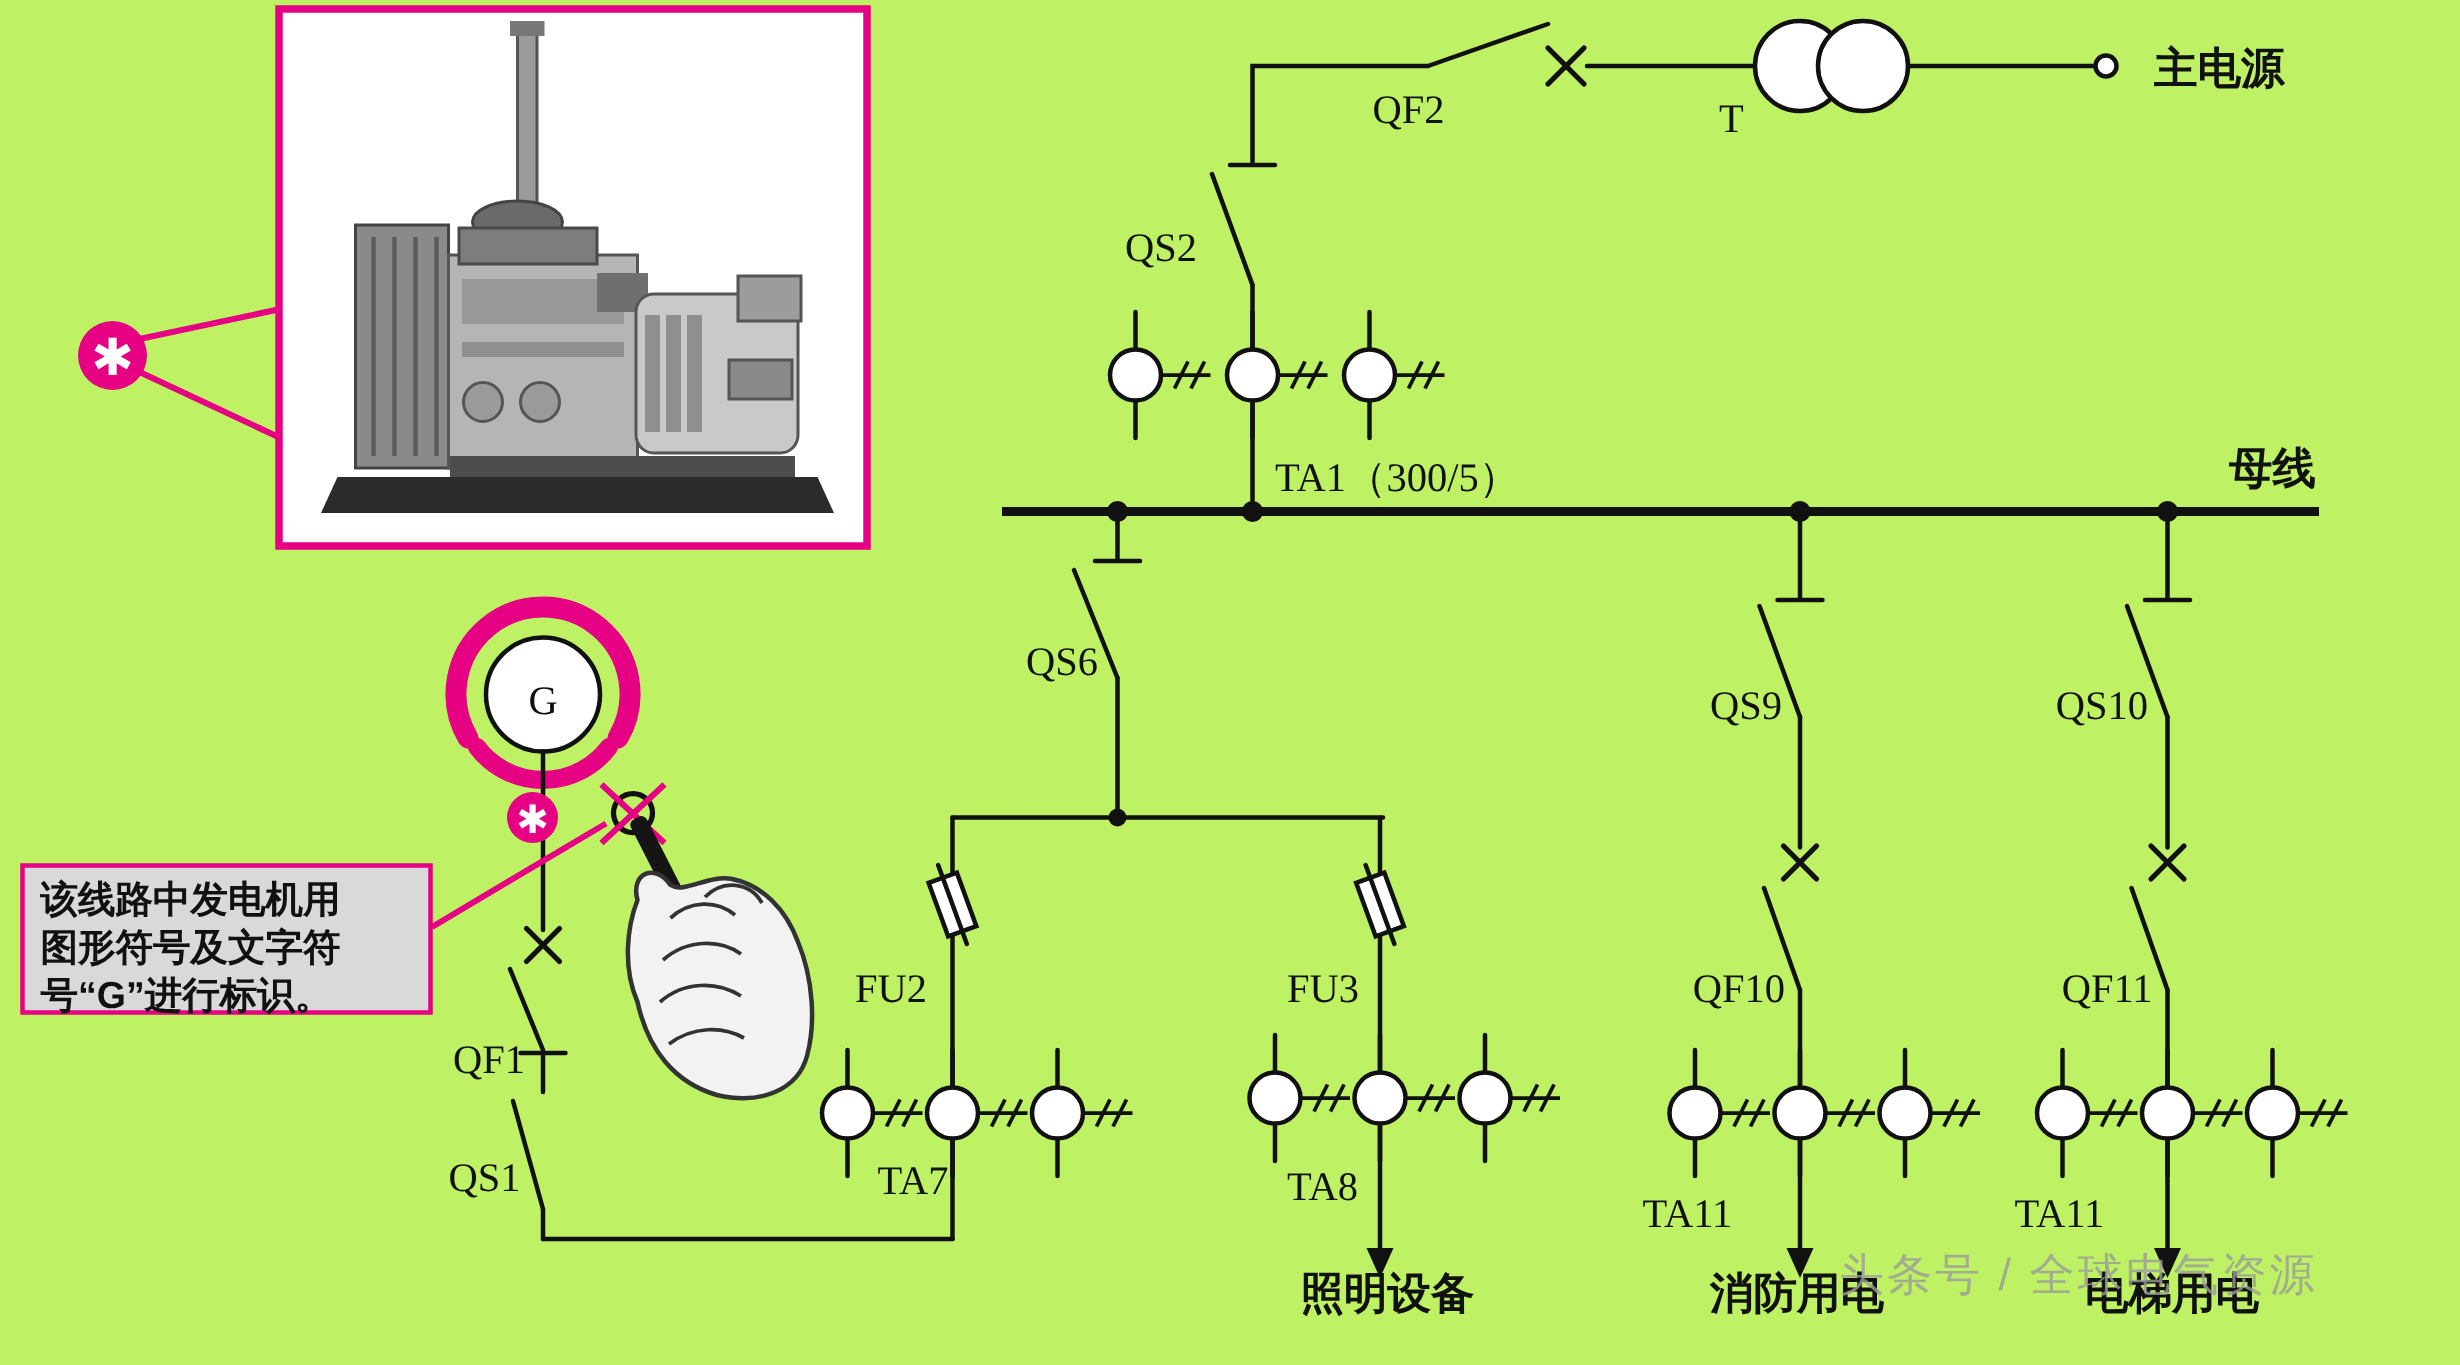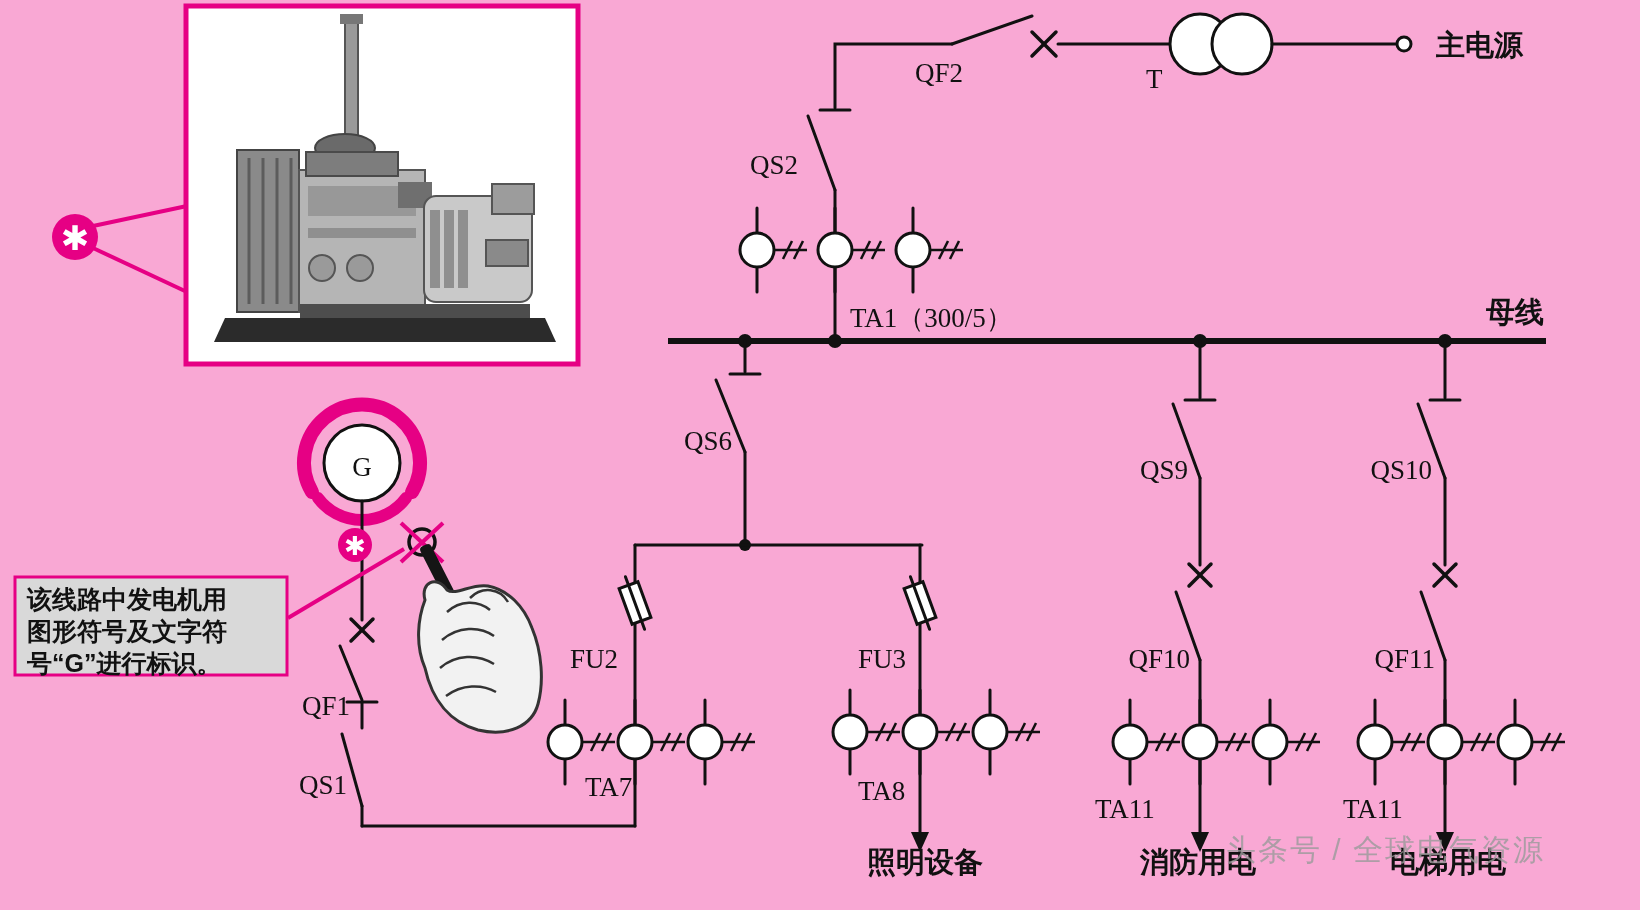--- a/index.html
+++ b/index.html
@@ -1,16 +1,16 @@
 <!DOCTYPE html>
 <html><head>
 <meta charset="utf-8">
 <style>
   html,body{margin:0;padding:0;background:#ffffff;}
-  #stage{position:relative;width:1640px;height:910px;background:#f9a8d4;overflow:hidden;
+  #stage{position:relative;width:1640px;height:910px;background:#bef264;overflow:hidden;
          font-family:"Liberation Serif","DejaVu Serif",serif;}
   svg{position:absolute;left:0;top:0;}
   .ln{stroke:#111;stroke-width:3;fill:none;stroke-linecap:round;}
   .thin{stroke:#111;stroke-width:2.5;fill:none;}
   .bus{stroke:#111;stroke-width:6;fill:none;}
   .sym{stroke:#111;stroke-width:3;fill:#ffffff;}
   .xmk{stroke:#111;stroke-width:3.5;stroke-linecap:round;}
   .dot{fill:#111;stroke:none;}
   .lbl{font-family:"Liberation Serif","DejaVu Serif",serif;font-size:27px;fill:#111;}
   .cjk{font-family:"Liberation Serif","DejaVu Serif",serif;font-size:29px;fill:#111;font-weight:600;}

